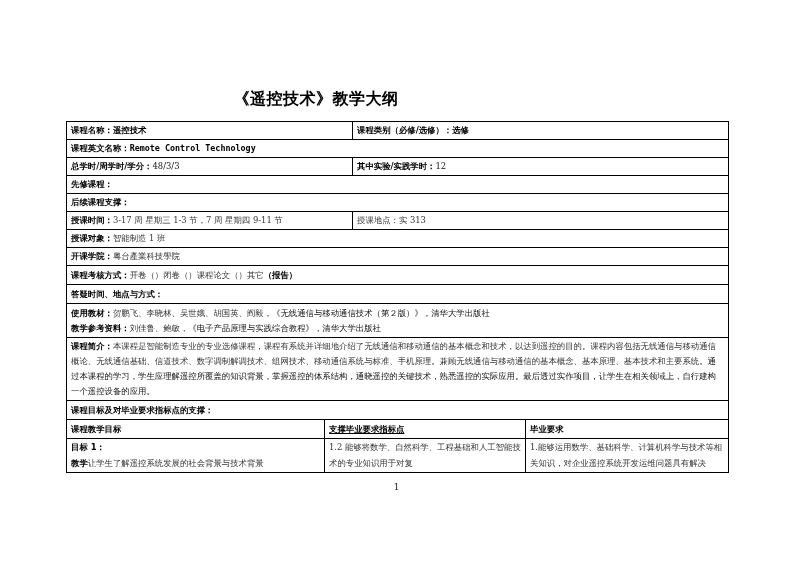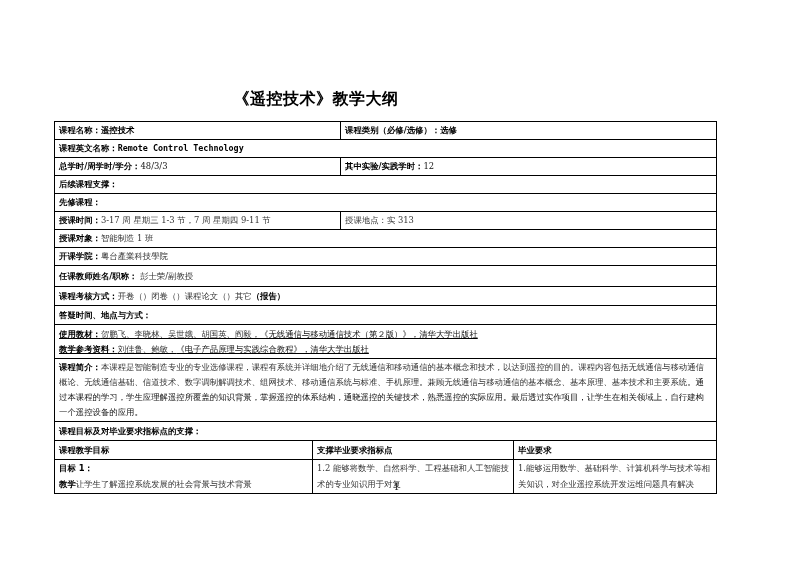--- a/index.html
+++ b/index.html
@@ -1,20 +1,20 @@
 <!DOCTYPE html>
 <html><head>
 <meta charset="utf-8">
 <style>
   html, body { margin:0; padding:0; background:#ffffff; }
   body { width:793px; height:561px; position:relative; overflow:hidden;
          font-family:"DejaVu Serif","Liberation Serif",serif; color:#000; }
   .page-title { position:absolute; left:0; width:632px; top:89px; text-align:center;
          font-family:"DejaVu Sans","Liberation Sans",sans-serif; font-weight:bold; font-size:16px; letter-spacing:0.5px; }
-  table.syllabus { position:absolute; left:54px; top:121px; width:662px; border-collapse:collapse; table-layout:fixed; }
+  table.syllabus { position:absolute; left:66px; top:121px; width:662px; border-collapse:collapse; table-layout:fixed; }
   table.syllabus td { border:1px solid #000; padding:1px 4px; font-size:8.4px; line-height:15px; vertical-align:top; overflow:hidden; }
   .lbl { font-family:"DejaVu Sans","Liberation Sans",sans-serif; font-weight:bold; }
   .val { color:#333; }
   .val-dark { color:#111; }
   .mono { font-family:"DejaVu Sans Mono","Liberation Mono",monospace; font-weight:bold;text-align:center; }
   .intro { line-height:16.2px;margin-top:36px; }
   .page-number { position:absolute; left:0; width:793px; top:482px; text-align:center; font-size:9px; color:#222; }
 </style>
 </head>
 <body>
@@ -45,26 +45,26 @@
   <tr>
     <td colspan="2">
       <span class="lbl">总学时/周学时/学分：</span><span class="val-dark">48/3/3</span>
     </td>
     <td colspan="2">
       <span class="lbl">其中实验/实践学时：</span><span class="val-dark">12</span>
     </td>
   </tr>
   <tr>
     <td colspan="4">
-      <span class="lbl">后续课程支撑：</span><span class="val"></span>
+      <span class="lbl">先修课程：</span><span class="val"></span>
     </td>
   </tr>
   <tr>
     <td colspan="4">
-      <span class="lbl">先修课程：</span><span class="val"></span>
+      <span class="lbl">后续课程支撑：</span><span class="val"></span>
     </td>
   </tr>
   <tr>
     <td colspan="2">
       <span class="lbl">授课时间：</span><span class="val">3-17 周 星期三 1-3 节，7 周 星期四 9-11 节</span>
     </td>
     <td colspan="2">
       <span class="val">授课地点：</span><span class="val">实 313</span>
     </td>
   </tr>
@@ -72,57 +72,52 @@
     <td colspan="4">
       <span class="lbl">授课对象：</span><span class="val">智能制造 1 班</span>
     </td>
   </tr>
   <tr>
     <td colspan="4">
       <span class="lbl">开课学院：</span><span class="val">粤台產業科技學院</span>
     </td>
   </tr>
   <tr>
-    <td colspan="4" style="line-height:18px;">
-      <span class="lbl">任课教师姓名/职称：</span>&nbsp;<span class="val">彭士荣/副教授</span>
-    </td>
-  </tr>
-  <tr>
     <td colspan="4" style="line-height:16px;">
       <span class="lbl">课程考核方式：</span><span class="val">开卷（）闭卷（）课程论文（）其它</span><span class="lbl">（报告）</span>
     </td>
   </tr>
   <tr>
     <td colspan="4" style="line-height:16px;">
       <span class="lbl">答疑时间、地点与方式：</span><span class="val"></span>
     </td>
   </tr>
   <tr>
-    <td colspan="4" style="line-height:15px;padding-top:2px;text-decoration:underline;">
+    <td colspan="4" style="line-height:15px;padding-top:2px;">
       <div>
         <span class="lbl">使用教材：</span><span class="val">贺鹏飞、李晓林、吴世娥、胡国英、阎毅，</span><span class="val-dark">《无线通信与移动通信技术（第２版）》，清华大学出版社</span>
       </div>
       <div>
         <span class="lbl">教学参考资料：</span><span class="val">刘佳鲁、鲍敏，</span><span class="val-dark">《电子产品原理与实践综合教程》，清华大学出版社</span>
       </div>
     </td>
   </tr>
   <tr>
     <td colspan="4" class="intro">
       <span class="lbl">课程简介：</span><span class="val">本课程是智能制造专业的专业选修课程，课程有系统并详细地介绍了无线通信和移动通信的基本概念和技术，以达到遥控的目的。课程内容包括无线通信与移动通信概论、无线通信基础、信道技术、数字调制解调技术、组网技术、移动通信系统与标准、手机原理。兼顾无线通信与移动通信的基本概念、基本原理、基本技术和主要系统。</span><span class="val-dark">通过本课程的学习，学生应理解遥控所覆盖的知识背景，掌握遥控的体系结构，通晓遥控的关键技术，熟悉遥控的实际应用。最后透过实作项目，让学生在相关领域上，自行建构一个遥控设备的应用。</span>
     </td>
   </tr>
   <tr>
     <td colspan="4" style="line-height:16px;">
       <span class="lbl">课程目标及对毕业要求指标点的支撑：</span>
     </td>
   </tr>
   <tr>
     <td style="line-height:16px;"><span class="lbl">课程教学目标</span></td>
-    <td colspan="2" style="line-height:16px;"><span class="lbl">支撑毕业要求指标点</span></td>
+    <td colspan="2" style="line-height:16px;text-decoration:underline;"><span class="lbl">支撑毕业要求指标点</span></td>
     <td style="line-height:16px;"><span class="lbl">毕业要求</span></td>
   </tr>
   <tr>
     <td style="line-height:15.5px;">
       <div><span class="lbl">目标 1：</span></div>
       <div><span class="lbl">教学</span><span class="val">让学生了解遥控系统发展的社会背景与技术背景</span></div>
     </td>
     <td colspan="2" style="line-height:15.5px;">
       <span class="val">1.2 能够将数学、自然科学、工程基础和人工智能技术的专业知识用于对复</span>
     </td>

